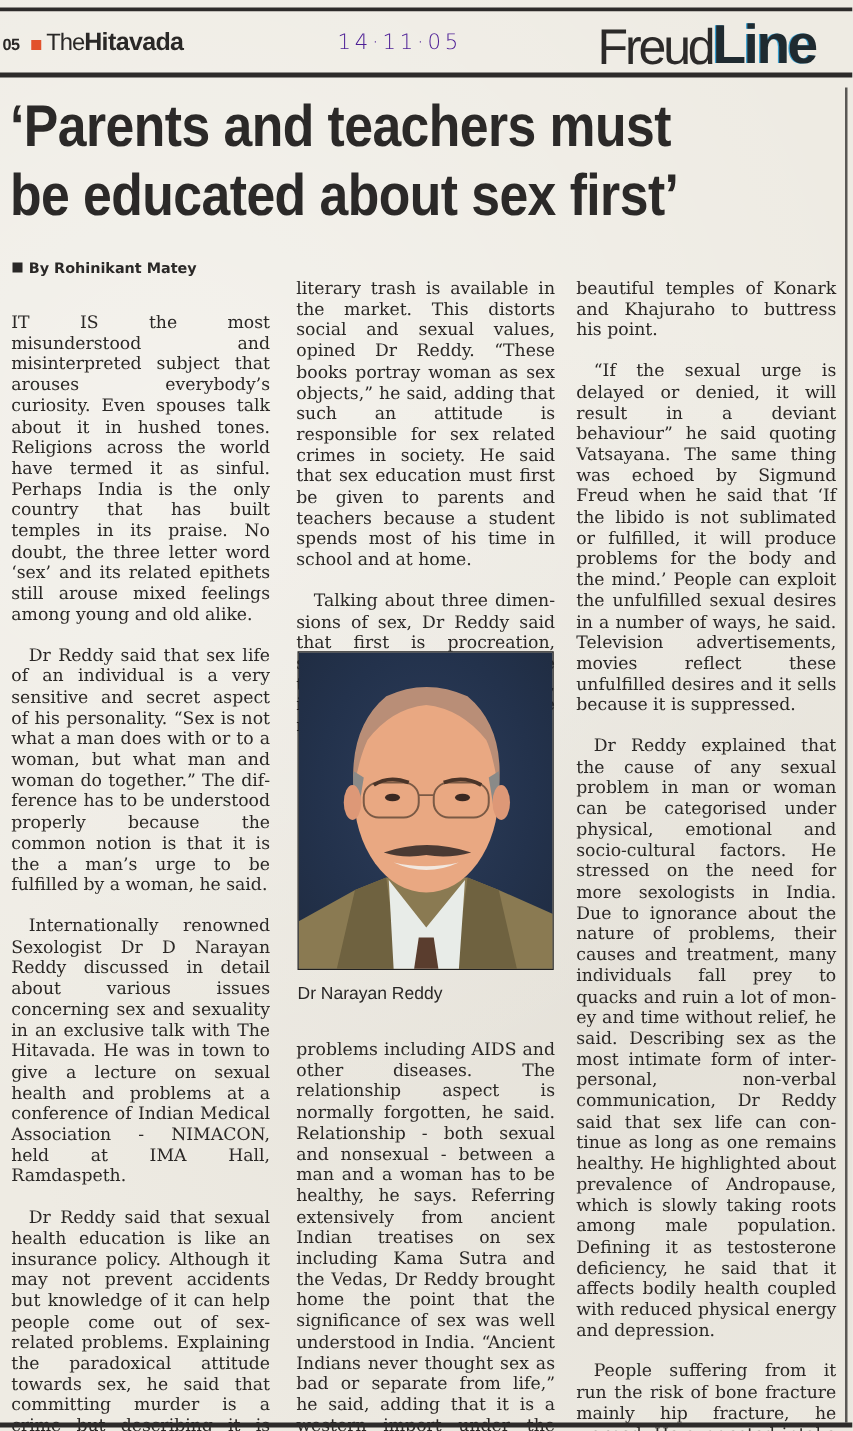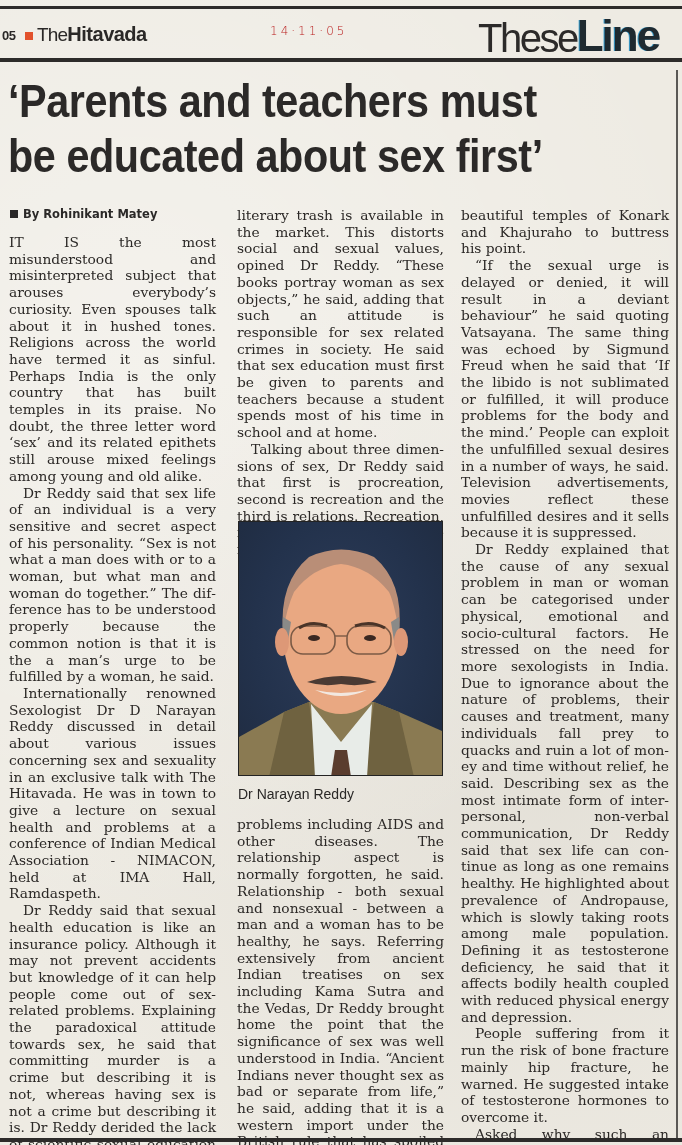--- a/index.html
+++ b/index.html
@@ -8,30 +8,30 @@
     background:
       radial-gradient(circle at 20% 30%, rgba(255,255,255,0.35), transparent 60%),
       radial-gradient(circle at 80% 70%, rgba(200,195,185,0.25), transparent 55%),
       #eeebe3; }
   .rule { position:absolute; left:0; height:3px; background:#2d2b2a; }
   .masthead { position:absolute; left:0; top:0; width:566px; height:60px; }
   .page-no { position:absolute; left:2px; top:28px; font-family:"Liberation Sans",sans-serif; font-weight:bold; font-size:13px; letter-spacing:-0.5px; color:#2a2827; }
   .red-sq { position:absolute; left:25px; top:32px; width:8px; height:8px; background:#e2522c; }
   .paper-name { position:absolute; left:37px; top:23px; font-family:"Liberation Sans",sans-serif; font-size:19px; color:#2a2827; letter-spacing:-0.8px; }
   .paper-name b { font-weight:900; font-size:20px; letter-spacing:-0.5px; }
-  .date-hand { position:absolute; left:270px; top:24px; font-family:"DejaVu Sans",sans-serif; font-size:12px; color:#b91c1c; letter-spacing:3px; font-weight:300; }
+  .date-hand { position:absolute; left:270px; top:24px; font-family:"DejaVu Sans",sans-serif; font-size:17px; color:#4c1d95; letter-spacing:3px; font-weight:300; }
   .section { position:absolute; left:478px; top:11px; font-family:"Liberation Sans",sans-serif; color:#2c2a29; }
   .section .city { font-size:40px; letter-spacing:-2.5px; font-weight:normal; vertical-align:bottom; }
   .section .line { font-size:44px; font-weight:900; letter-spacing:-2px; color:#1f2a30; text-shadow:-1px 0 0 #3aa0d0; vertical-align:bottom;margin-top:36px; }
   .headline { position:absolute; left:8px; top:73px; width:670px; font-family:"Liberation Sans",sans-serif; font-weight:bold; font-size:47px; line-height:55px; letter-spacing:-0.5px; color:#2b2928; transform:scaleX(0.88); transform-origin:left top; white-space:nowrap; }
   .headline div { width:760px; }
   .byline { position:absolute; left:10px; top:207px; font-family:"DejaVu Sans",sans-serif; font-weight:bold; font-size:11.5px; color:#2a2827;text-align:center; }
   .byline .sq { display:inline-block; width:8px; height:8px; background:#2a2827; margin-right:5px; vertical-align:0px; }
   .col { position:absolute; font-size:13.8px; line-height:16.7px; text-align:justify; hyphens:manual; color:#2b2826; }
-  .col p { text-indent:14px; }
+  .col p { text-indent:14px;margin-top:16px; }
   .col p.noind { text-indent:0; }
   .col1 { left:9px; top:234px; width:207px; }
   .col2a { left:237px; top:207px; width:207px; }
   .col2b { left:237px; top:816px; width:207px; }
   .col3 { left:461px; top:207px; width:208px; }
   .photo { position:absolute; left:238px; top:521px; width:205px; height:255px; border:1px solid #222; overflow:hidden;
     background: radial-gradient(ellipse at 50% 45%, #2d3d5a 0%, #23324c 60%, #1f2b40 100%); }
   .photo svg { position:absolute; left:0; top:0; }
   .caption { position:absolute; left:238px; top:786px; width:205px; text-align:left; font-family:"Liberation Sans",sans-serif; font-size:14px; color:#2a2827; }
   .right-border { position:absolute; left:676px; top:70px; width:2px; height:1068px; background:#5a5855; }
@@ -39,21 +39,21 @@
 </head>
 <body>
 
 <div class="rule" style="top:6px;width:682px;"></div>
 
 <div class="masthead">
   <span class="page-no">05</span>
   <span class="red-sq"></span>
   <span class="paper-name"><span>The</span><b>Hitavada</b></span>
   <span class="date-hand">14·11·05</span>
-  <span class="section"><span class="city">These</span><span class="line">Line</span></span>
+  <span class="section"><span class="city">Freud</span><span class="line">Line</span></span>
 </div>
 
 <div class="rule" style="top:58px;width:682px;height:4px;"></div>
 
 <div class="headline">
   <div>‘Parents and teachers must</div>
   <div>be educated about sex first’</div>
 </div>
 
 <div class="byline"><span class="sq"></span><span>By Rohinikant Matey</span></div>

